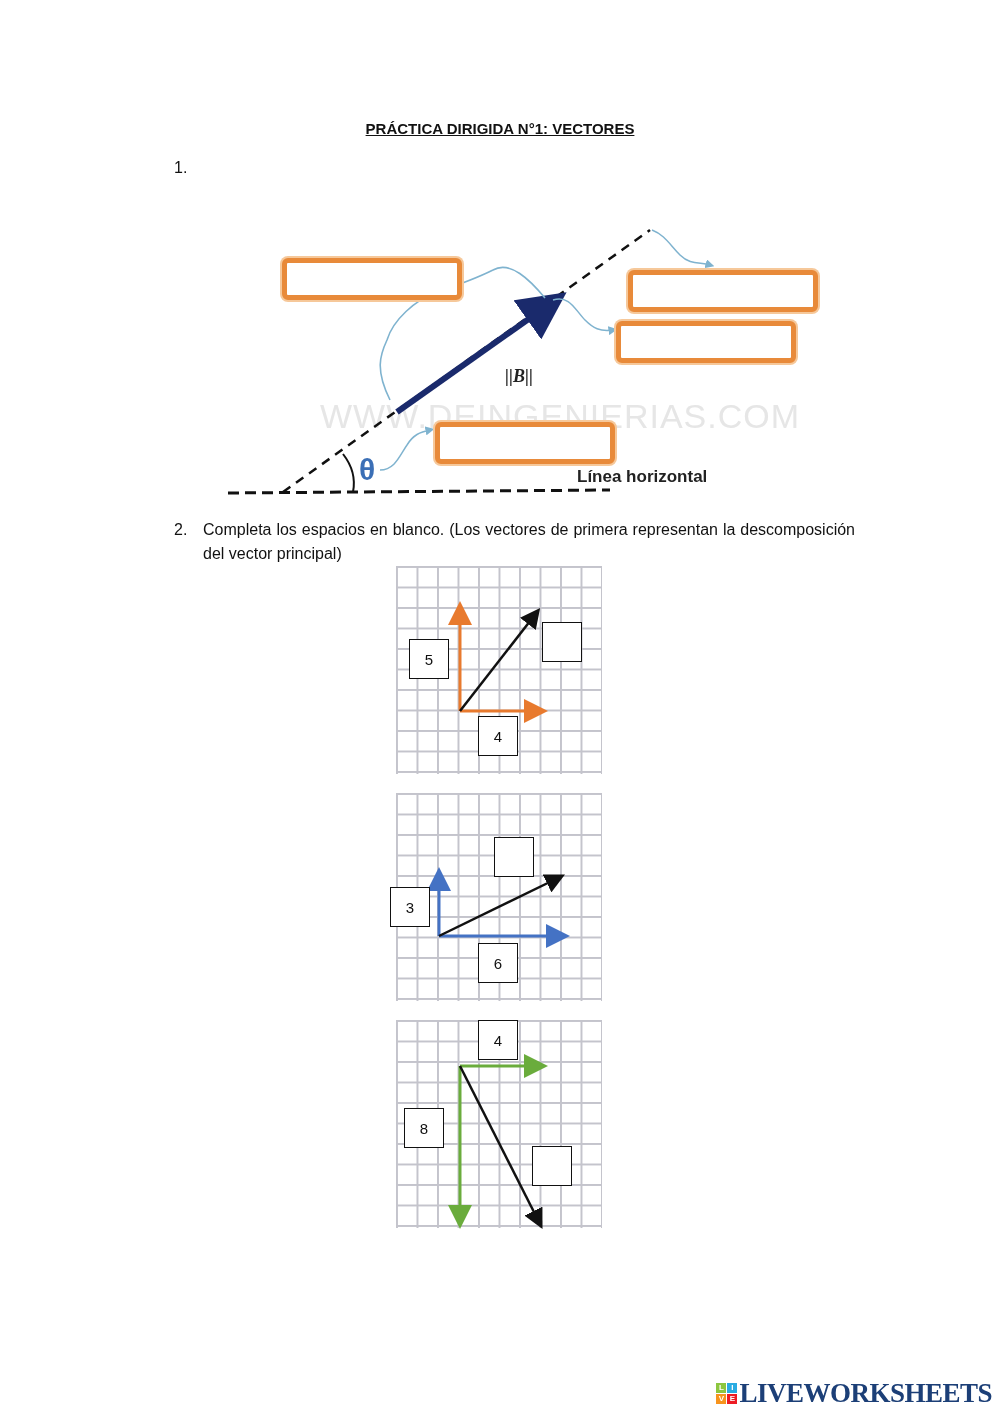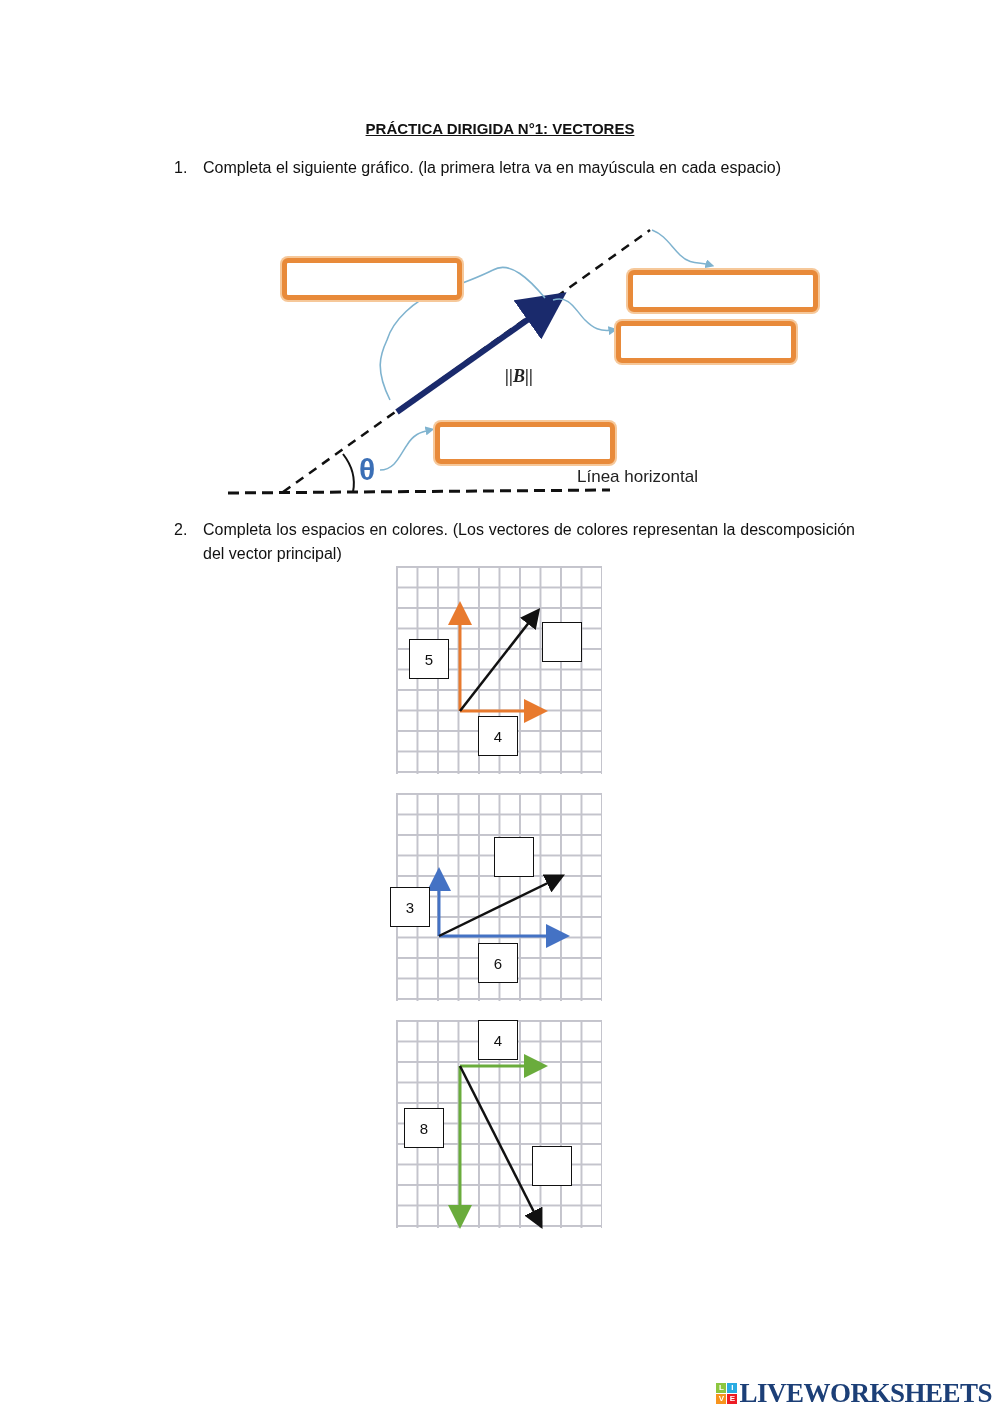--- a/index.html
+++ b/index.html
@@ -12,21 +12,21 @@
   .qnum { position: absolute; left: 174px; }
   .qtext { position: absolute; left: 203px; }
   .q2text { width: 652px; text-align: justify; text-align-last: left; }
   .fig1 { left: 225px; top: 180px; width: 580px; height: 335px; background: #fff; }
   .fig1 svg { position: absolute; left: 0; top: 0; }
   .ans-box { position: absolute; border: 5px solid #e88a3a; border-radius: 6px; background: #fff;
              box-shadow: 0 0 0 2px #f6c89a; }
   .fig-title { position: absolute; left: 0; width: 100%; text-align: center; top: 2px; color: #7aa7c9;
                font-weight: bold; font-size: 24px; letter-spacing: 0.5px; }
   .watermark { position: absolute; left: 95px; top: 217px; color: #e6e6e6; font-size: 34px; letter-spacing: 1px; }
-  .hlabel { position: absolute; left: 352px; top: 287px; font-size: 17px; font-weight: normal; color: #222; }
+  .hlabel { position: absolute; left: 352px; top: 287px; font-size: 17px; font-weight: bold; color: #222; }
   .grid { position: absolute; width: 206px; height: 208px;
           background-color: #fff;
           background-image:
             linear-gradient(to right, #c4c4cc 2px, transparent 2px),
             linear-gradient(to bottom, #c4c4cc 2px, transparent 2px);
           background-size: 20.5px 20.5px; }
   .grid svg { position: absolute; left: 0; top: 0; overflow: visible; }
   .nbox { position: absolute; width: 38px; height: 38px; border: 1.5px solid #111; background: #fff;
           display: flex; align-items: center; justify-content: center; font-size: 15px; box-sizing: border-box; }
   .logo { right: 8px; top: 1378px; display: flex; align-items: center; }
@@ -34,24 +34,24 @@
   .tile { width: 10px; height: 10px; font-size: 8px; font-weight: bold; color: #fff; text-align: center; line-height: 10px; }
   .logo-text { font-size: 27px; font-weight: bold; color: #1c3f77; letter-spacing: -0.5px; font-family: Liberation Serif, serif; }
 </style>
 </head>
 <body>
 
 <div class="abs title">PRÁCTICA DIRIGIDA N°1: VECTORES</div>
 
 <div class="abs q" style="top:156px; left:0; width:1000px; height:24px;">
   <span class="qnum">1.</span>
-  <span class="qtext">Completa el siguiente gráfico. (la primera letra va en mayúscula en cada espacio)</span>
 </div>
 
 <div class="abs fig1">
+  <div class="watermark">WWW.DEINGENIERIAS.COM</div>
   <svg width="580" height="335">
     <defs>
       <marker id="bigArrow" markerWidth="8" markerHeight="8" refX="4" refY="4" orient="auto">
         <path d="M0,0 L8,4 L0,8 z" fill="#1a2a6c"></path>
       </marker>
       <marker id="smallArrow" markerWidth="6" markerHeight="6" refX="3" refY="3" orient="auto">
         <path d="M0,0 L6,3 L0,6 z" fill="#7fb3cf"></path>
       </marker>
     </defs>
 
@@ -75,21 +75,21 @@
   <div class="hlabel">Línea horizontal</div>
 
   <div class="ans-box" style="left:57px; top:78px; width:170px; height:32px;"></div>
   <div class="ans-box" style="left:403px; top:90px; width:180px; height:32px;"></div>
   <div class="ans-box" style="left:391px; top:141px; width:170px; height:32px;"></div>
   <div class="ans-box" style="left:210px; top:242px; width:170px; height:32px;"></div>
 </div>
 
 <div class="abs q" style="top:518px; left:0; width:1000px; height:48px;">
   <span class="qnum">2.</span>
-  <span class="qtext q2text">Completa los espacios en colores. (Los vectores de colores representan la descomposición del vector principal)</span>
+  <span class="qtext q2text">Completa los espacios en blanco. (Los vectores de primera representan la descomposición del vector principal)</span>
 </div>
 
 <div class="grid" style="left:396px; top:566px;">
   <svg width="206" height="208">
     <defs>
       <marker id="oA" markerWidth="8" markerHeight="8" refX="4" refY="4" orient="auto">
           <path d="M0,0 L8,4 L0,8 z" fill="#e87a2e"></path>
         </marker>
       <marker id="kA" markerWidth="8" markerHeight="8" refX="4" refY="4" orient="auto">
           <path d="M0,0 L8,4 L0,8 z" fill="#111"></path>

